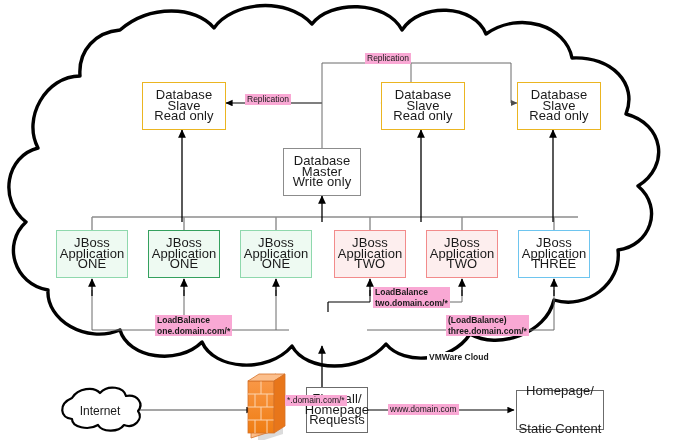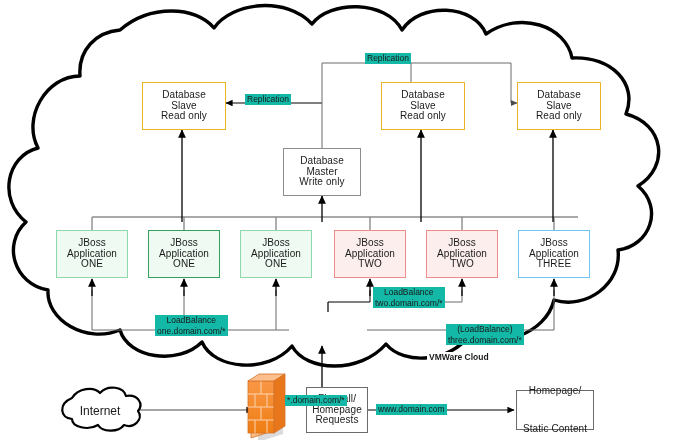--- a/index.html
+++ b/index.html
@@ -24,21 +24,21 @@
     height: 440px;
   }
   .node {
     position: absolute;
     box-sizing: border-box;
     display: flex;
     flex-direction: column;
     align-items: center;
     justify-content: center;
     text-align: center;
-    font-size: 10px;
+    font-size: 13px;
     line-height: 10.5px;
     color: #1a1a1a;
     background: #ffffff;
     border: 1px solid #808080;
     letter-spacing: 0.1px;
   }
   .node span { display: block; white-space: nowrap; }
   .db-slave {
     border: 1px solid #ebb521;
     background: #ffffff;
@@ -50,26 +50,25 @@
   .jb-green-dark  { border: 1px solid #34a05e; background: #eefaf2; }
   .jb-red         { border: 1px solid #f28b8b; background: #fdeeee; }
   .jb-blue        { border: 1px solid #6ec5ef; background: #ffffff; }
   .plain-box      { border: 1px solid #6b6b6b; background: #ffffff; }
 
   .edge-label {
     position: absolute;
     font-size: 8.5px;
     line-height: 10.5px;
     color: #1a1a1a;
-    background: #14b8a6;
-    text-align: center;
+    background: #f9a8d4;
     white-space: nowrap;
     padding: 0 2px;
   }
-  .edge-label span { display: block; }
+  .edge-label span { display: block; font-weight: bold; }
   .cloud-caption {
     position: absolute;
     font-size: 8.5px;
     color: #1a1a1a;
     background: #ffffff;
     padding: 0 2px;
     white-space: nowrap;
     font-weight: bold;
   }
   .internet-label {
@@ -299,45 +298,45 @@
     <span>THREE</span>
   </div>
 
 
   <div class="node plain-box" style="left:290px; top:387px; width:62px; height:46px;margin-left:16px;">
     <span>Firewall/</span>
     <span>Homepage</span>
     <span>Requests</span>
   </div>
 
-  <div class="node plain-box" style="left:516px; top:390px; width:78px; height:40px;gap:28px;">
+  <div class="node plain-box" style="left:516px; top:390px; width:88px; height:40px;gap:28px;">
     <span>Homepage/</span>
     <span>Static Content</span>
   </div>
 
   <div class="internet-label" style="left:66px; top:404px; width:68px;">Internet</div>
 
   <div class="edge-label" style="left:245px; top:94px;">Replication</div>
 
   <div class="edge-label" style="left:365px; top:53px;">Replication</div>
 
   <div class="edge-label" style="left:155px; top:315px;">
     <span>LoadBalance</span>
     <span>one.domain.com/*</span>
   </div>
 
   <div class="edge-label" style="left:373px; top:287px;">
     <span>LoadBalance</span>
     <span>two.domain.com/*</span>
   </div>
 
-  <div class="edge-label" style="left:446px; top:324px;">
+  <div class="edge-label" style="left:446px; top:315px;">
     <span>(LoadBalance)</span>
     <span>three.domain.com/*</span>
   </div>
 
   <div class="edge-label" style="left:285px; top:362px;margin-top:33px;">*.domain.com/*</div>
 
-  <div class="edge-label" style="left:376px; top:404px;">www.domain.com</div>
+  <div class="edge-label" style="left:388px; top:404px;">www.domain.com</div>
 
   <div class="cloud-caption" style="left:427px; top:352px;">VMWare Cloud</div>
 
 </div>
 
 </body></html>

